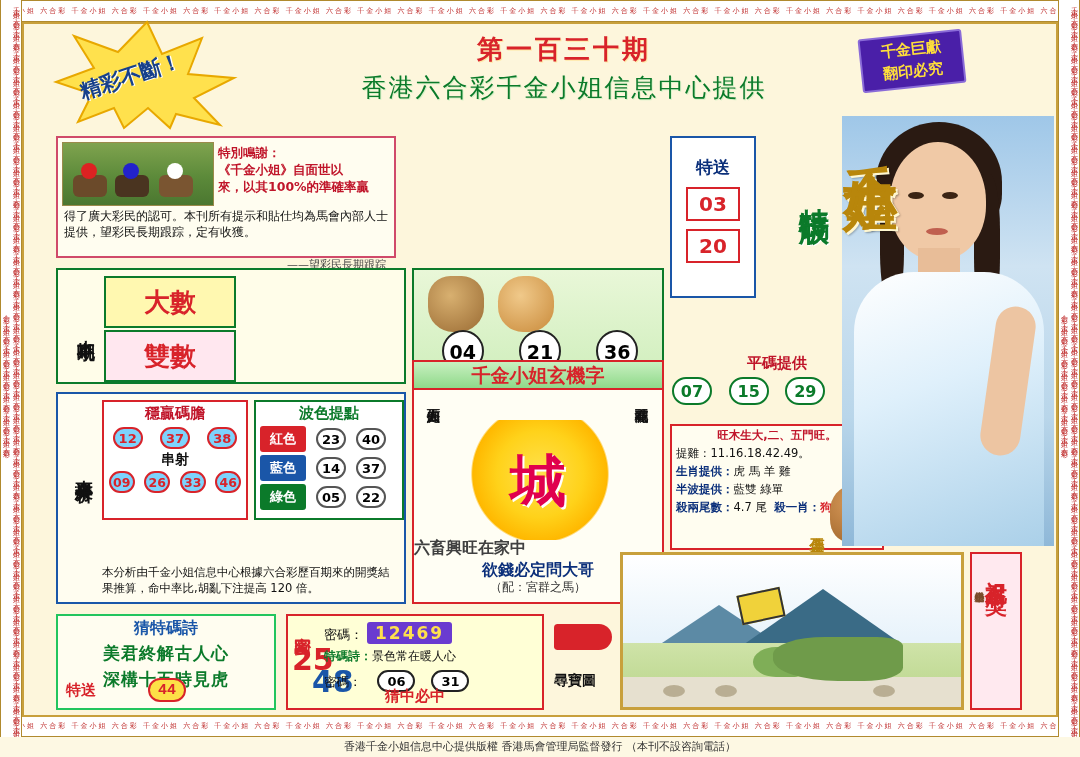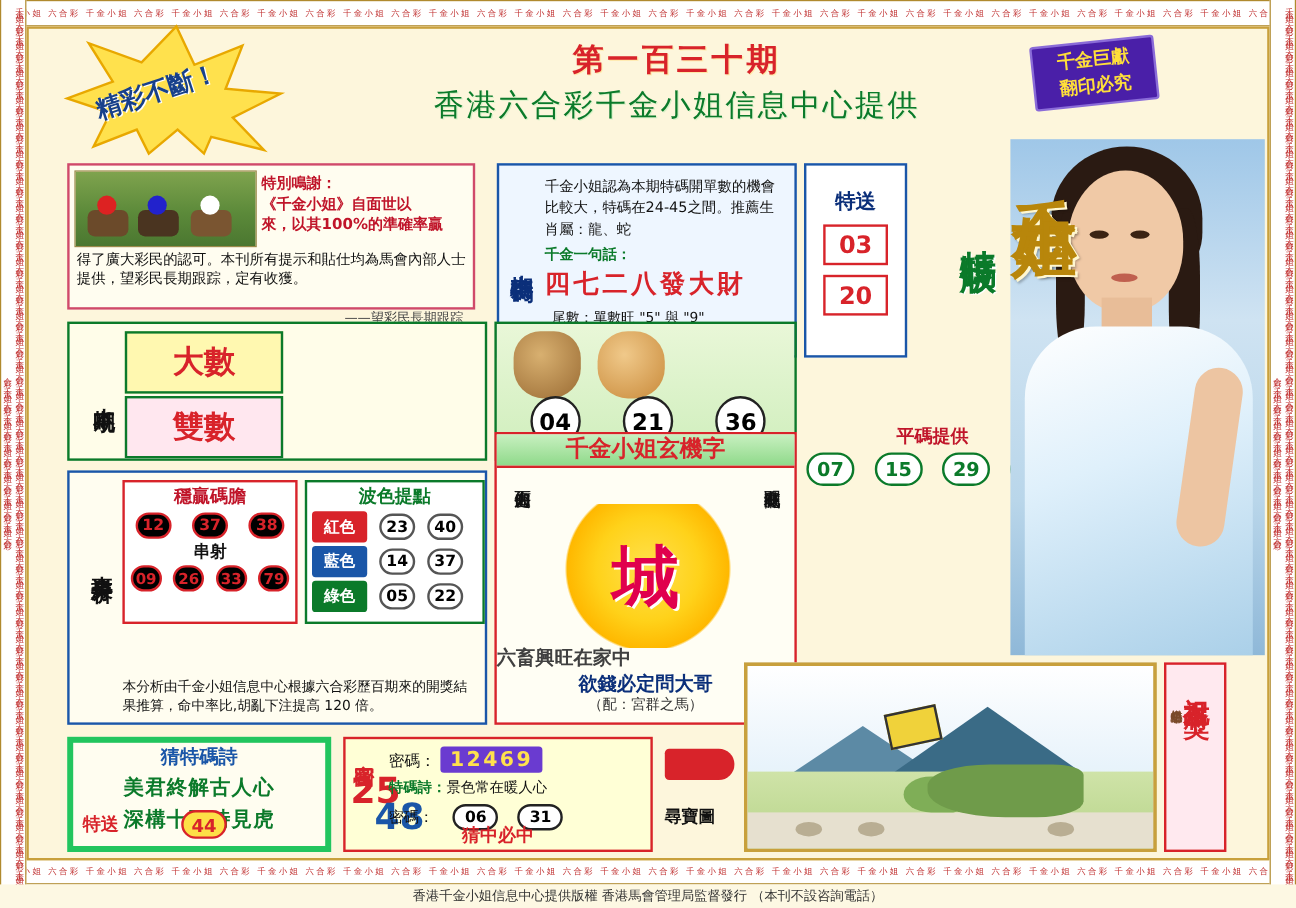--- a/index.html
+++ b/index.html
@@ -215,21 +215,21 @@
   .pingma{
     left:646px;top:330px;width:214px;height:62px;
     text-align:center;
   }
   .pingma .cap{font-size:15px;color:#c0152a;font-weight:bold;}
   .pingma .row{margin-top:4px;display:flex;justify-content:space-between;padding:0 2px;}
   .pingma .ball{width:40px;height:28px;line-height:26px;border-radius:14px;border:2px solid #0b7a2a;background:#fff;font-size:16px;color:#0b7a2a;}
 
   .xuanji{
     left:388px;top:336px;width:252px;height:244px;
-    border:2px solid #d8232a;background:#fffef4;font-family:Liberation Serif, serif;
+    border:2px solid #d8232a;background:#fffef4;
   }
   .xuanji .hd{
     height:26px;line-height:26px;text-align:center;font-size:19px;font-weight:bold;
     color:#d8232a;background:linear-gradient(180deg,#c8f0c0,#8fd98a);border-bottom:2px solid #d8232a;
   }
   .xuanji .sun{
     position:absolute;left:56px;top:58px;width:140px;height:120px;
     background:radial-gradient(circle at 50% 45%,#ffe14d 0%,#ffd21a 45%,#ffb800 70%,rgba(255,184,0,0) 72%);
   }
   .xuanji .bigchar{
@@ -247,21 +247,21 @@
     left:32px;top:368px;width:350px;height:212px;
     border:2px solid #1a56a8;background:#fffdf0;
   }
   .analysis .side{position:absolute;left:4px;top:10px;width:34px;height:130px;font-size:18px;color:#111;}
   .boxA{position:absolute;left:44px;top:6px;width:142px;height:116px;border:2px solid #d8232a;background:#fff;}
   .boxB{position:absolute;left:196px;top:6px;width:146px;height:116px;border:2px solid #0b7a2a;background:#fff;}
   .boxA .cap{text-align:center;font-size:15px;font-weight:bold;color:#c0152a;margin-top:2px;}
   .boxA .r1{margin-top:4px;display:flex;justify-content:space-around;}
   .boxA .r2{text-align:center;font-size:14px;color:#111;margin-top:2px;font-weight:bold;}
   .boxA .r3{margin-top:2px;display:flex;justify-content:space-around;}
-  .boxA .ball{width:30px;height:22px;line-height:20px;border-radius:11px;border:2px solid #d8232a;background:#000000;font-size:13px;color:#d8232a;}
+  .boxA .ball{width:30px;height:22px;line-height:20px;border-radius:11px;border:2px solid #d8232a;background:#7dd3fc;font-size:13px;color:#d8232a;}
   .boxA .ball.sm{width:26px;font-size:12.5px;}
   .boxB .cap{text-align:center;font-size:15px;font-weight:bold;color:#0b7a2a;margin-top:2px;}
   .boxB .line{display:flex;align-items:center;margin:3px 4px 0;}
   .boxB .tag{width:46px;font-size:13px;font-weight:bold;text-align:center;border-radius:3px;color:#fff;padding:4px 0;}
   .boxB .tag.red{background:#d8232a;}
   .boxB .tag.blue{background:#1a56a8;}
   .boxB .tag.green{background:#0b7a2a;}
   .boxB .ball{width:30px;height:22px;line-height:20px;border-radius:11px;border:2px solid #555;background:#fff;font-size:13px;margin-left:10px;}
   .analysis .note{position:absolute;left:44px;bottom:6px;right:6px;font-size:11.5px;color:#111;line-height:16px;}
 
@@ -296,21 +296,21 @@
 
   .zhujun{
     left:946px;top:528px;width:52px;height:158px;
     border:2px solid #d8232a;background:#ffe9ef;text-align:center;
   }
   .zhujun .t{font-size:22px;font-weight:bold;color:#d8232a;writing-mode:vertical-rl;margin:10px auto 0;letter-spacing:4px;}
   .zhujun .s{font-size:10px;color:#7a4a2a;writing-mode:vertical-rl;margin-top:4px;}
 
   .caishi{
     left:32px;top:590px;width:220px;height:96px;
-    border:5px solid #22c55e;background:#fffdf0;
+    border:2px solid #22c55e;background:#fffdf0;font-family:Liberation Mono, monospace;
   }
   .caishi .cap{font-size:16px;font-weight:bold;color:#1a56a8;text-align:center;margin-top:2px;}
   .caishi .l1,.caishi .l2{text-align:center;font-size:17px;font-weight:bold;color:#0b7a2a;margin-top:3px;letter-spacing:1px;}
   .caishi .bot{position:absolute;left:8px;bottom:6px;display:flex;align-items:center;}
   .caishi .ts{font-size:15px;font-weight:bold;color:#d8232a;}
   .caishi .ball{width:38px;height:24px;line-height:22px;border-radius:12px;border:2px solid #d8232a;background:#fde047;font-size:15px;color:#d8232a;margin-left:52px;}
 
   .mitu{
     left:262px;top:590px;width:258px;height:96px;
     border:2px solid #d8232a;background:#ffffd6;
@@ -389,30 +389,20 @@
       </div>
       <div class="t1">
         <div>特別鳴謝：</div>
         <div>《千金小姐》自面世以</div>
         <div>來，以其100%的準確率贏</div>
       </div>
       <div class="t2">得了廣大彩民的認可。本刊所有提示和貼仕均為馬會內部人士提供，望彩民長期跟踪，定有收獲。</div>
       <div class="sig">——望彩民長期跟踪</div>
     </div>
 
-    <div class="panel benqi">
-      <div class="side lbl-v">本期特碼</div>
-      <div class="body">千金小姐認為本期特碼開單數的機會比較大，特碼在24-45之間。推薦生肖屬：龍、蛇</div>
-      <div class="ju">千金一句話：</div>
-      <div class="big">四七二八發大財</div>
-      <div class="tail">
-        <div>尾數：單數旺 "5" 與 "9"</div>
-        <div>雙數旺 "2" 與 "8"</div>
-      </div>
-    </div>
 
     <div class="panel tesong">
       <div class="cap">特送</div>
       <div class="num">03</div>
       <div class="num">20</div>
     </div>
 
     <div class="panel benqiqu">
       <div class="side lbl-v">本期吼</div>
       <div class="cellA">大數</div>
@@ -458,21 +448,21 @@
         <div class="r1">
           <span class="ball">12</span>
           <span class="ball">37</span>
           <span class="ball">38</span>
         </div>
         <div class="r2">串射</div>
         <div class="r3">
           <span class="ball sm">09</span>
           <span class="ball sm">26</span>
           <span class="ball sm">33</span>
-          <span class="ball sm">79</span>
+          <span class="ball sm">46</span>
         </div>
       </div>
 
       <div class="boxB">
         <div class="cap">波色提點</div>
         <div class="line">
           <span class="tag red">紅色</span>
           <span class="ball">23</span>
           <span class="ball">40</span>
         </div>
@@ -484,20 +474,36 @@
         <div class="line">
           <span class="tag green">綠色</span>
           <span class="ball">05</span>
           <span class="ball">22</span>
         </div>
       </div>
 
       <div class="note">本分析由千金小姐信息中心根據六合彩歷百期來的開獎結果推算，命中率比,胡亂下注提高 120 倍。</div>
     </div>
 
+    <div class="panel wangmu">
+      <div class="hd">旺木生大,二、五門旺。</div>
+      <div class="ln">提雞：11.16.18.42.49。</div>
+      <div class="ln">
+        <b>生肖提供：</b><span>虎 馬 羊 雞</span>
+      </div>
+      <div class="ln">
+        <b>半波提供：</b><span>藍雙  綠單</span>
+      </div>
+      <div class="ln">
+        <b>殺兩尾數：</b><span>4.7 尾</span>
+        &nbsp;<b>殺一肖：</b><span class="red">狗</span>
+      </div>
+      <div class="mlbl">金傳工</div>
+      <div class="monkey"></div>
+    </div>
 
     <div class="panel landscape">
       <div class="sky"></div>
       <div class="mt2"></div>
         <div class="mt"></div>
       <div class="ground"></div>
       <div class="road"></div>
       <div class="flag"></div>
       <div class="croc2"></div>
         <div class="croc"></div>

